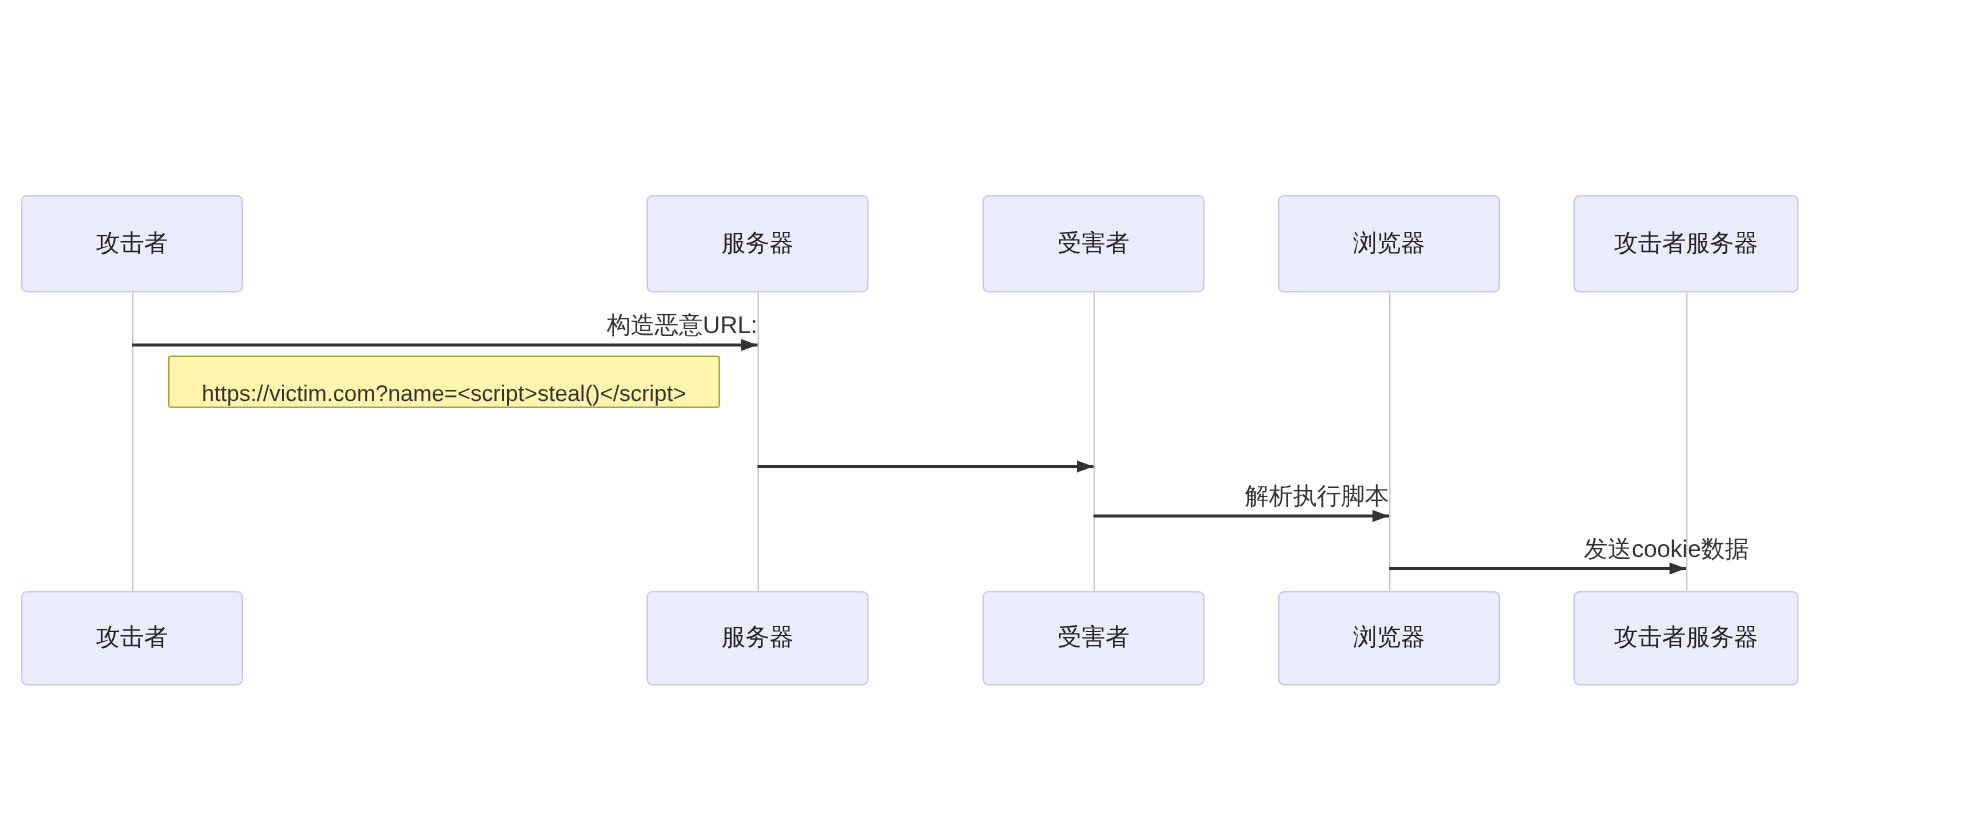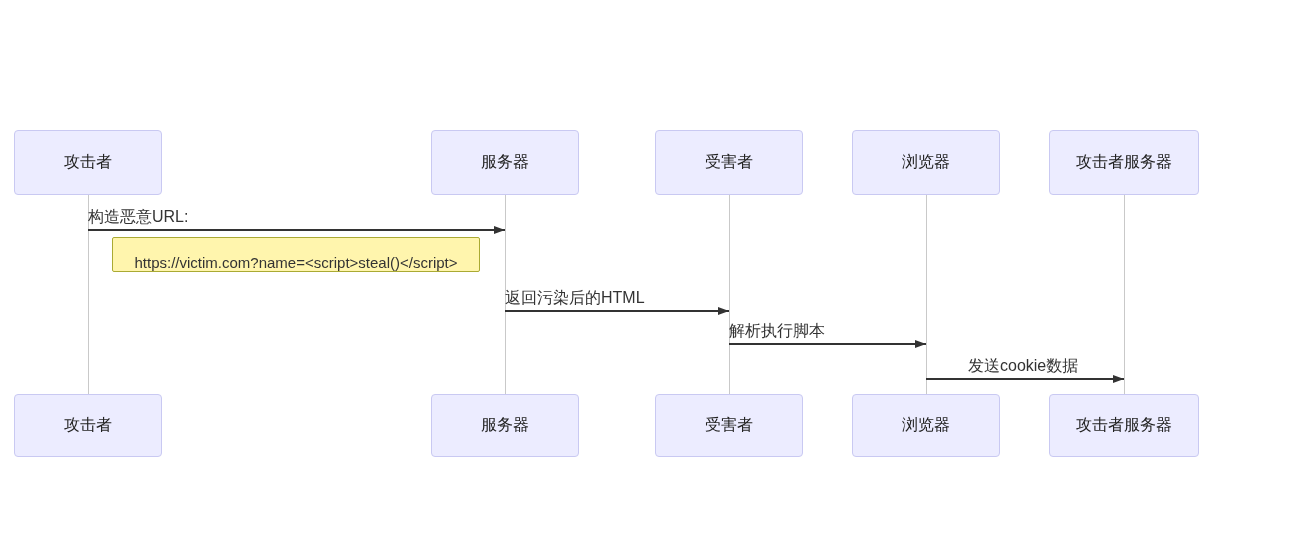--- a/index.html
+++ b/index.html
@@ -15,21 +15,21 @@
   }
   .lifeline{
     position:absolute; width:1px; background:var(--lifeline);
   }
   .actor{
     position:absolute; display:flex; align-items:center; justify-content:center;
     background:var(--actor-fill); border:1px solid var(--actor-border);
     border-radius:4px; font-size:16px; color:var(--text);
   }
   .msg-label{
-    position:absolute; text-align:left; font-size:16px; color:var(--message-text);
+    position:absolute; text-align:right; font-size:16px; color:var(--message-text);
     white-space:nowrap;
   }
   .msg-line{
     position:absolute; height:1.5px; background:var(--arrow);
   }
   .arrowhead{
     position:absolute; width:0; height:0;
     border-top:4.5px solid transparent; border-bottom:4.5px solid transparent;
     border-left:11px solid var(--arrow);
   }
@@ -83,21 +83,20 @@
   </div>
 
   <div class="msg-label" style="left:88px; width:417px; top:207px;">构造恶意URL:</div>
   <div class="msg-line" style="left:88px; top:229px; width:417px;"></div>
   <div class="arrowhead" style="left:494px; top:225.5px;"></div>
 
   <div class="note" style="left:112px; top:237px; width:368px; height:35px;align-items:flex-end;">
     <span>https://victim.com?name=&lt;script&gt;steal()&lt;/script&gt;</span>
   </div>
 
-  <div class="msg-label" style="left:505px; width:224px; top:288px;">返回污染后的HTML</div>
   <div class="msg-line" style="left:505px; top:310px; width:224px;"></div>
   <div class="arrowhead" style="left:718px; top:306.5px;"></div>
 
   <div class="msg-label" style="left:729px; width:197px; top:321px;">解析执行脚本</div>
   <div class="msg-line" style="left:729px; top:343px; width:197px;"></div>
   <div class="arrowhead" style="left:915px; top:339.5px;"></div>
 
   <div class="msg-label" style="left:968px; width:198px; top:356px;">发送cookie数据</div>
   <div class="msg-line" style="left:926px; top:378px; width:198px;"></div>
   <div class="arrowhead" style="left:1113px; top:374.5px;"></div>

